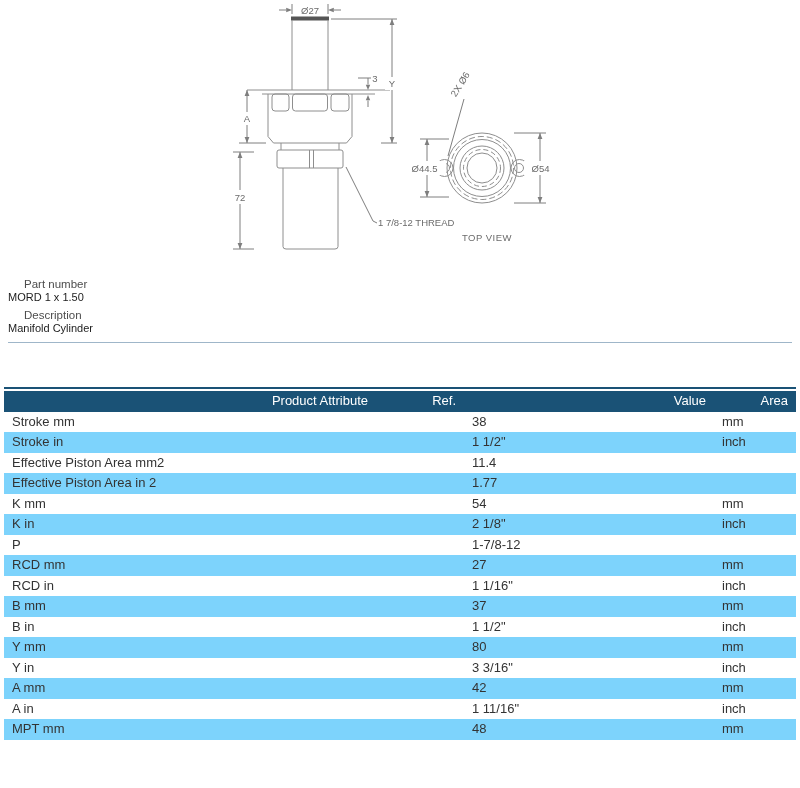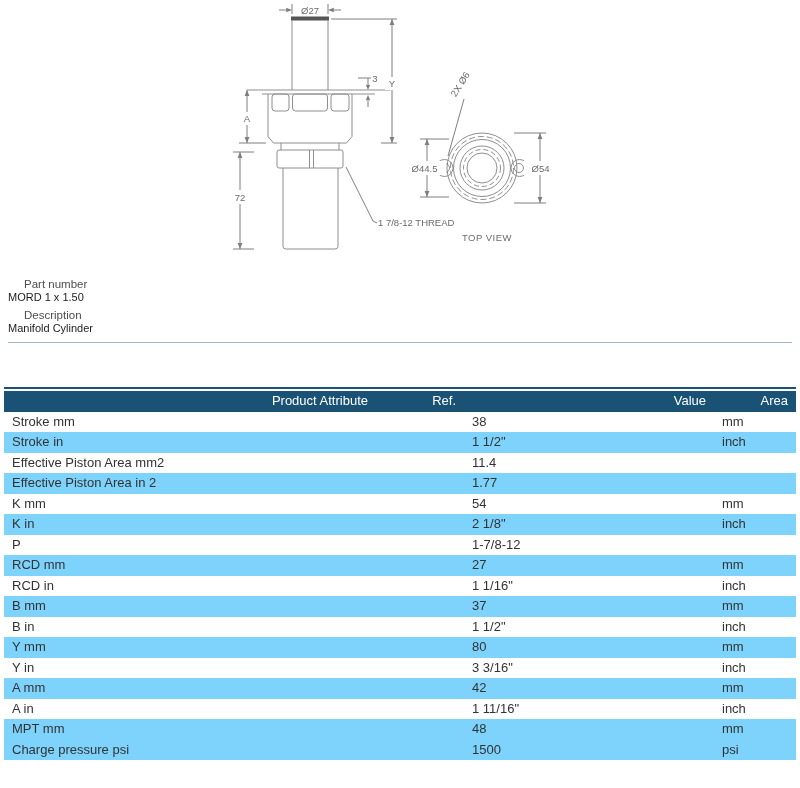--- a/index.html
+++ b/index.html
@@ -271,21 +271,15 @@
           <td></td>
           <td>1 11/16"</td>
           <td>inch</td>
         </tr>
         <tr class="alt">
           <td>MPT mm</td>
           <td></td>
           <td>48</td>
           <td>mm</td>
         </tr>
-        <tr class="alt">
-          <td>Charge pressure psi</td>
-          <td></td>
-          <td>1500</td>
-          <td>psi</td>
-        </tr>
       </tbody>
   </table>
 </div>
 
 </body></html>

